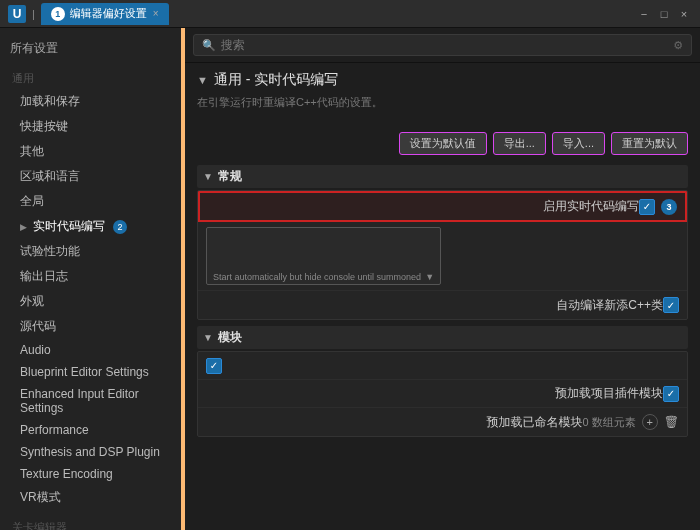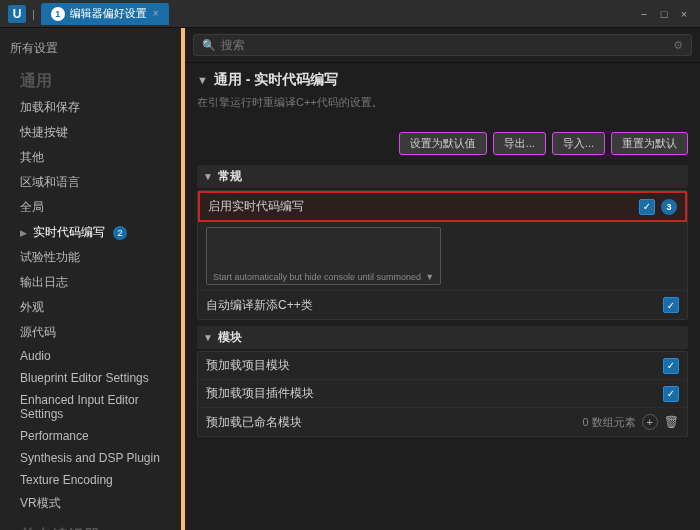--- a/index.html
+++ b/index.html
@@ -116,24 +116,23 @@
       height: 14px;
       font-size: 9px;
       display: flex;
       align-items: center;
       justify-content: center;
       margin-left: 4px;
       flex-shrink: 0;
     }
     .sidebar-subsection {
       color: #555;
-      font-size: 16px;
-      padding: 6px 20px 3px;
+      font-size: 11px;
+      padding: 6px 12px 3px;
       margin-top: 4px;
-      font-weight: bold;
     }
 
     
     .content {
       flex: 1;
       background: #1e1e1e;
       display: flex;
       flex-direction: column;
       overflow: hidden;
     }
@@ -186,21 +185,21 @@
       margin-bottom: 6px;
     }
     .section-arrow {
       color: #aaa;
       margin-right: 6px;
       font-size: 11px;
     }
     .section-title {
       color: #e0e0e0;
       font-size: 14px;
-      font-weight: bold;
+      font-weight: normal;
     }
     .section-desc {
       color: #777;
       font-size: 11px;
       margin-bottom: 22px;
     }
 
     
     .action-bar {
       display: flex;
@@ -245,20 +244,21 @@
       border-radius: 2px;
       margin-bottom: 6px;
       overflow: hidden;
     }
     .setting-row {
       display: flex;
       align-items: center;
       padding: 5px 8px;
       border-bottom: 1px solid #2d2d2d;
       min-height: 28px;
+      text-align: right;
     }
     .setting-row:last-child { border-bottom: none; }
     .setting-row.highlighted {
       border: 2px solid #e03030;
       background: #2a2020;
     }
     .setting-label {
       flex: 1;
       color: #ccc;
       font-size: 12px;
@@ -468,21 +468,20 @@
         </div>
       </div>
 
       <div class="subsection-header">
         <span class="subsection-arrow">▼</span>
         <span class="subsection-title">模块</span>
       </div>
       <div class="settings-block">
 
         <div class="setting-row">
-          <span class="setting-label">预加载项目模块</span>
           <div class="setting-control">
             <div class="checkbox-blue">✓</div>
           </div>
         </div>
 
         <div class="setting-row">
           <span class="setting-label">预加载项目插件模块</span>
           <div class="setting-control">
             <div class="checkbox-blue">✓</div>
           </div>

